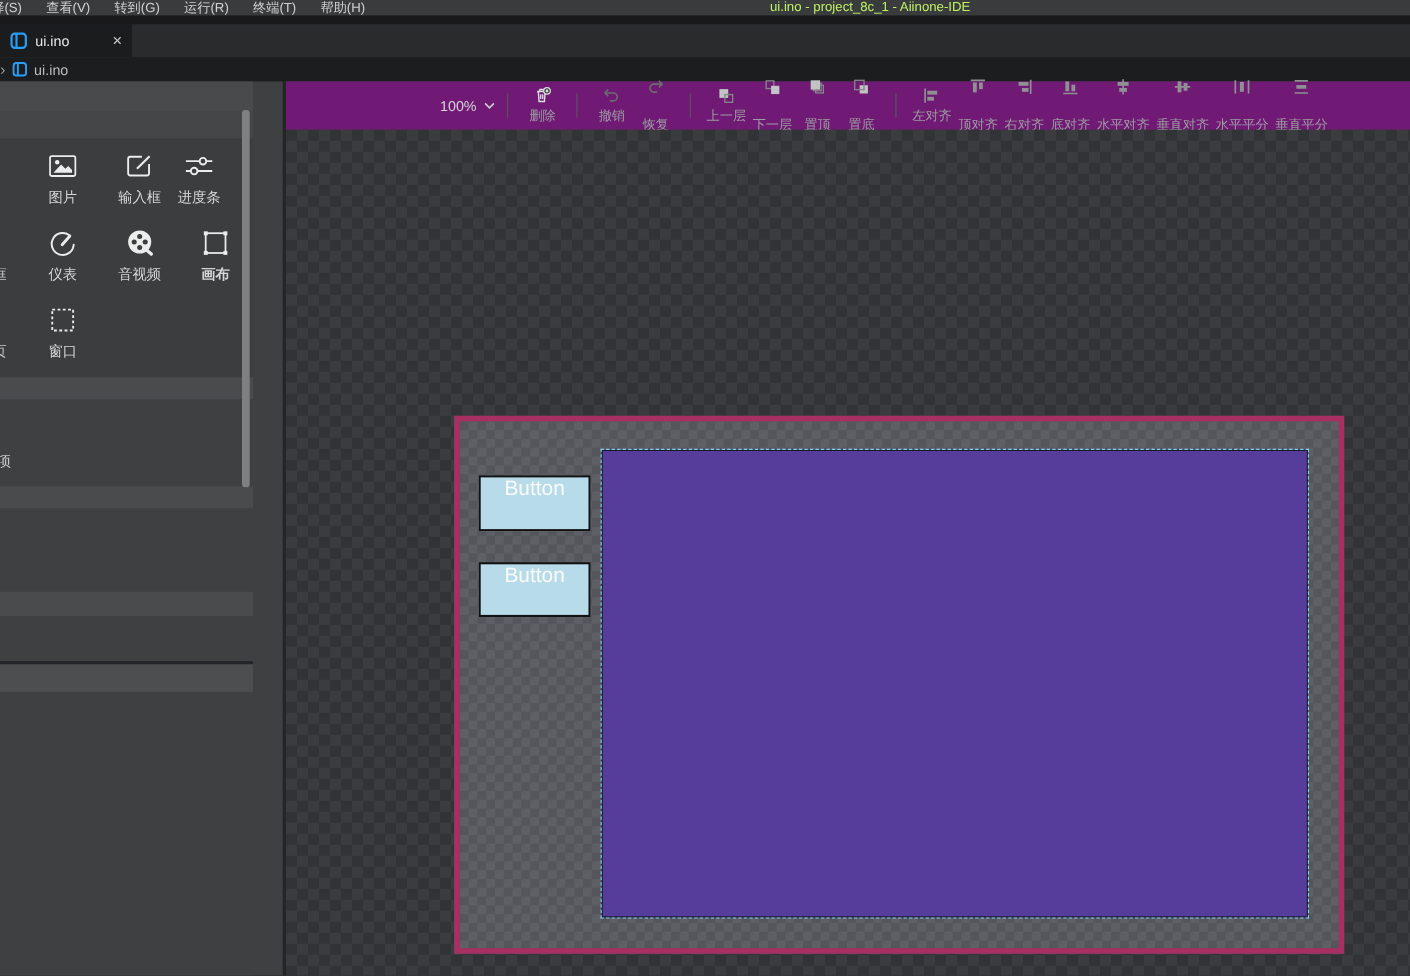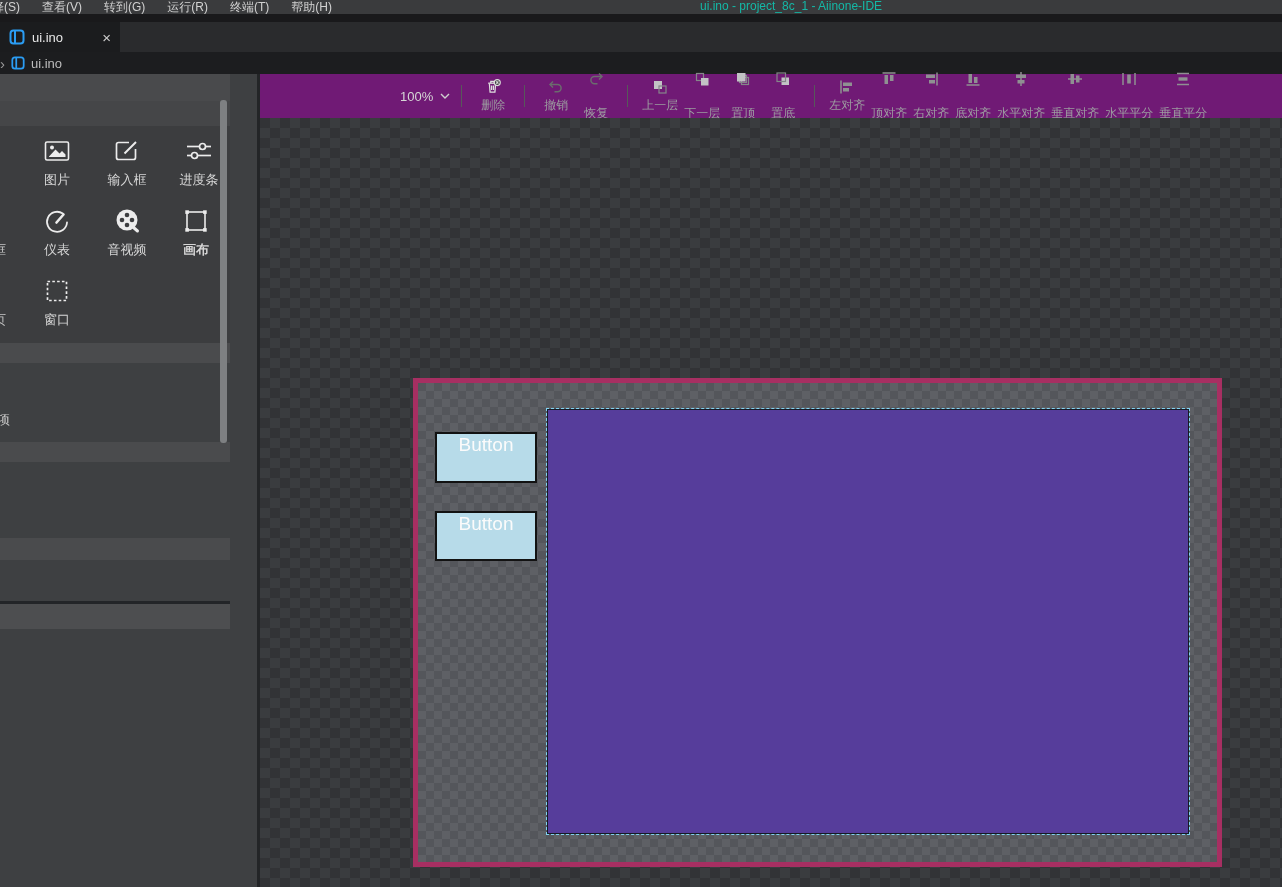--- a/index.html
+++ b/index.html
@@ -6,21 +6,21 @@
   html,body { background:#2b2b2b; }
   .app {
     position:relative; width:1282px; height:887px; overflow:hidden;
     background:#3e4042; font-family:"Liberation Sans","DejaVu Sans",sans-serif;
     -webkit-font-smoothing:antialiased;
   }
   
   .titlebar { position:absolute; top:0; left:0; right:0; height:14px; background:#3a3b3d; overflow:hidden; }
   .menus { position:absolute; left:-8px; top:-1px; display:flex; gap:22px; white-space:nowrap; }
   .menu-item { font-size:12px; color:#d2d2d2; cursor:default; }
-  .win-title { position:absolute; left:700px; top:-1px; font-size:12px; color:#14b8a6; white-space:nowrap; }
+  .win-title { position:absolute; left:700px; top:-1px; font-size:12px; color:#bef264; white-space:nowrap; }
   
   .tabstrip { position:absolute; top:14px; left:0; right:0; height:38px; background:#19191b; }
   .tabrow { position:absolute; top:8px; left:0; right:0; bottom:0; background:#2a2b2d; }
   .tab { position:absolute; left:0; top:0; bottom:0; width:120px; background:#1b1c1e;
          display:flex; align-items:center; padding:0 9px; gap:7px; }
   .tab-label { font-size:13px; color:#e8e8e8; flex:1; }
   .tab-close { font-size:15px; color:#cccccc; line-height:1; cursor:pointer; }
   
   .breadcrumbs { position:absolute; top:52px; left:0; right:0; height:22px; background:#1c1d1f;
                  display:flex; align-items:center; gap:6px; }
@@ -143,21 +143,21 @@
       </svg>
       <span class="palette-label">图片</span>
     </div>
     <div class="palette-cell" style="left:92px; top:62px;">
       <svg width="30" height="30" viewBox="0 0 30 30">
         <path d="M17 6.5 H6.5 a2 2 0 0 0 -2 2 V21.5 a2 2 0 0 0 2 2 H21.5 a2 2 0 0 0 2 -2 V13" fill="none" stroke="#ececec" stroke-width="1.7"></path>
         <path d="M12.5 17.5 L24 6" stroke="#ececec" stroke-width="1.9"></path>
       </svg>
       <span class="palette-label">输入框</span>
     </div>
-    <div class="palette-cell" style="left:164px; top:62px;">
+    <div class="palette-cell" style="left:146px; top:62px;">
       <svg width="30" height="30" viewBox="0 0 30 30">
         <line x1="3" y1="10.5" x2="27" y2="10.5" stroke="#ececec" stroke-width="1.7"></line>
         <circle cx="18.5" cy="10.5" r="3" fill="#3c3d3f" stroke="#ececec" stroke-width="1.7"></circle>
         <line x1="3" y1="19.5" x2="27" y2="19.5" stroke="#ececec" stroke-width="1.7"></line>
         <circle cx="10.5" cy="19.5" r="3" fill="#3c3d3f" stroke="#ececec" stroke-width="1.7"></circle>
       </svg>
       <span class="palette-label">进度条</span>
     </div>
 
     <div class="palette-cell" style="left:22px; top:132px;">

